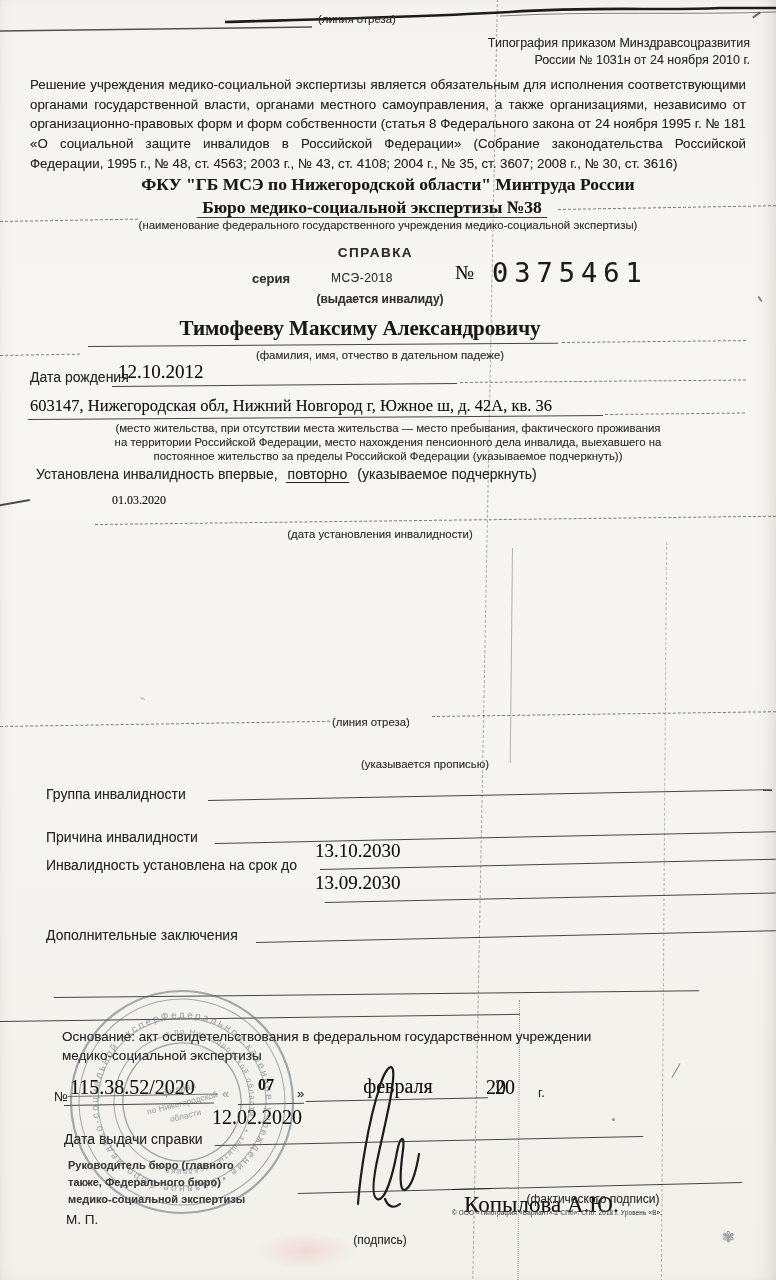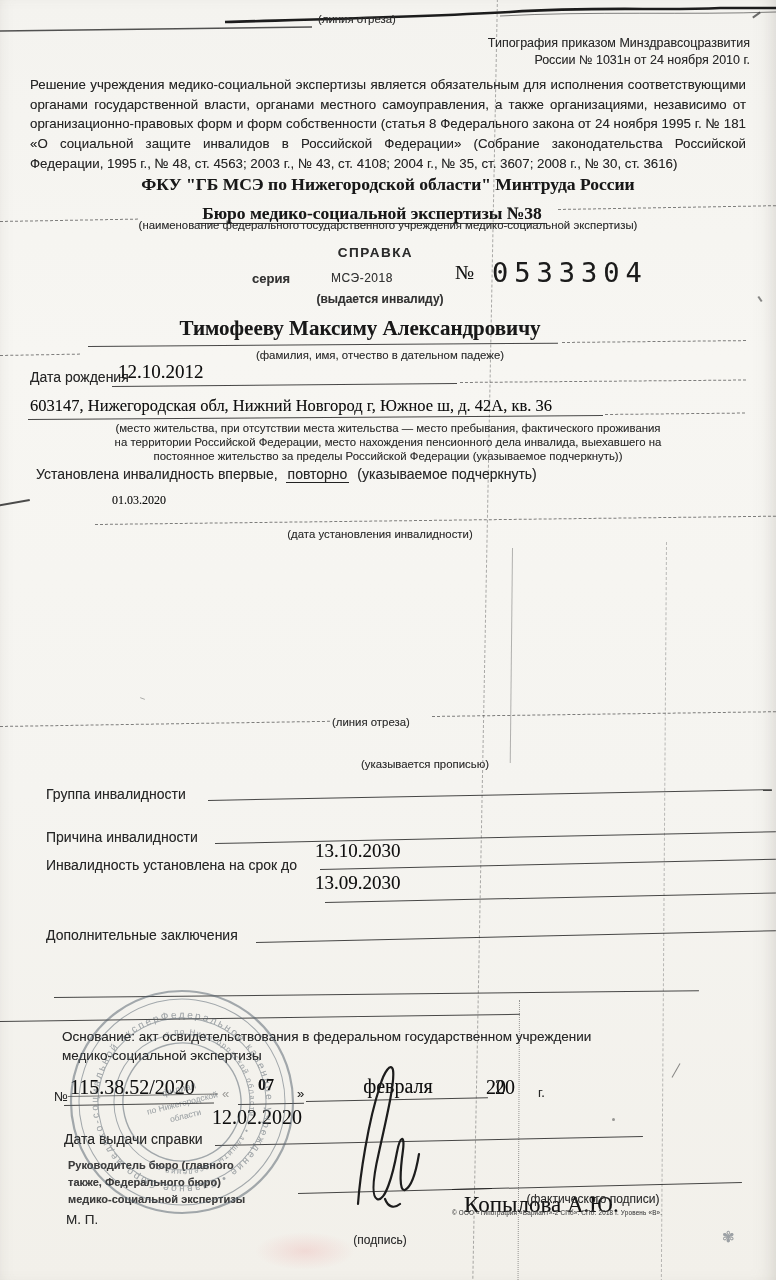--- a/index.html
+++ b/index.html
@@ -40,32 +40,32 @@
 
   <div class="abs cap" style="left:318px;top:13px;">(линия отреза)</div>
   <div class="abs" style="right:26px;top:35px;text-align:right;font-size:12.5px;line-height:16.5px;color:#2a2a2a;">
     <div>Типография приказом Минздравсоцразвития</div>
     <div>России № 1031н от 24 ноября 2010 г.</div>
   </div>
 
   <div class="abs" style="left:30px;top:75px;width:716px;font-size:13.3px;line-height:19.7px;text-align:justify;color:#252525;">Решение учреждения медико-социальной экспертизы является обязательным для исполнения соответствующими органами государственной власти, органами местного самоуправления, а также организациями, независимо от организационно-правовых форм и форм собственности (статья 8 Федерального закона от 24 ноября 1995 г. № 181 «О социальной защите инвалидов в Российской Федерации» (Собрание законодательства Российской Федерации, 1995 г., № 48, ст. 4563; 2003 г., № 43, ст. 4108; 2004 г., № 35, ст. 3607; 2008 г., № 30, ст. 3616)</div>
 
   <div class="abs hb center" style="left:0;top:174px;width:776px;font-size:17.5px;">ФКУ "ГБ МСЭ по Нижегородской области" Минтруда России</div>
-  <div class="abs center" style="left:0;top:203px;width:744px;">
+  <div class="abs center" style="left:0;top:197px;width:744px;">
     <span class="hb" style="font-size:17.5px;border-bottom:1.5px solid rgba(25,25,25,.85);padding:0 5px;">Бюро медико-социальной экспертизы №38</span>
   </div>
   <div class="r rd" style="left:0;top:221px;width:138px;transform:rotate(-1deg);"></div>
   <div class="r rd" style="left:558px;top:209px;width:218px;transform:rotate(-1deg);"></div>
   <div class="abs cap center" style="left:58px;top:219px;width:660px;">(наименование федерального государственного учреждения медико-социальной экспертизы)</div>
 
   <div class="abs center" style="left:298px;top:245px;width:155px;font-size:13.5px;font-weight:700;letter-spacing:1.5px;color:#2b2b2b;">СПРАВКА</div>
   <div class="abs" style="left:252px;top:271px;font-size:13px;font-weight:700;color:#333;">серия</div>
   <div class="abs" style="left:324px;top:271px;font-size:12px;font-weight:400;letter-spacing:.5px;color:#333;margin-left:7px;">МСЭ-2018</div>
   <div class="abs serif" style="left:455px;top:261px;font-size:20px;">№</div>
-  <div class="abs mono" style="left:492px;top:257px;font-size:27px;letter-spacing:6px;color:#1b1b1b;">0533304</div>
+  <div class="abs mono" style="left:492px;top:257px;font-size:27px;letter-spacing:6px;color:#1b1b1b;">0375461</div>
   <div class="abs center" style="left:300px;top:292px;width:160px;font-size:12px;font-weight:700;color:#333;">(выдается инвалиду)</div>
 
   <div class="abs hb center" style="left:80px;top:316px;width:560px;font-size:21px;">Тимофееву Максиму Александровичу</div>
   <div class="r" style="left:88px;top:346px;width:470px;transform:rotate(-.4deg);"></div>
   <div class="r rd" style="left:562px;top:342px;width:184px;transform:rotate(-.6deg);"></div>
   <div class="r rd" style="left:0;top:355px;width:80px;transform:rotate(-1deg);"></div>
   <div class="abs cap center" style="left:100px;top:349px;width:560px;">(фамилия, имя, отчество в дательном падеже)</div>
 
   <div class="abs lb" style="left:30px;top:369px;">Дата рождения</div>
   <div class="abs tv" style="left:118px;top:361px;font-size:19px;">12.10.2012</div>

